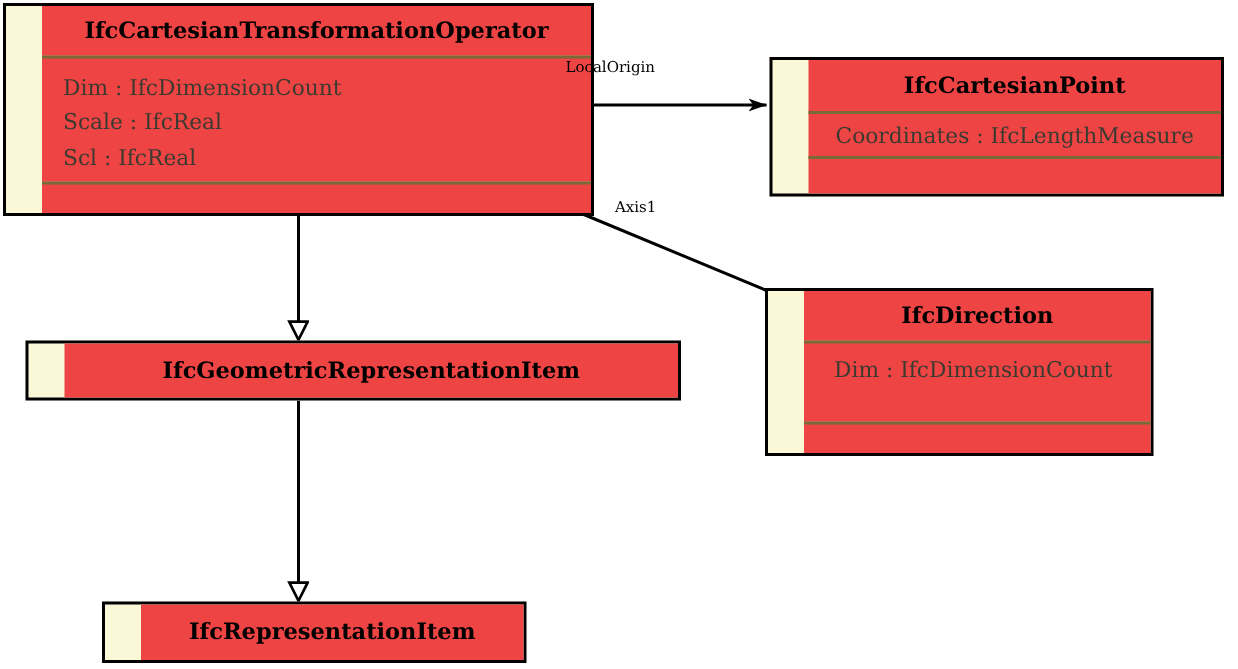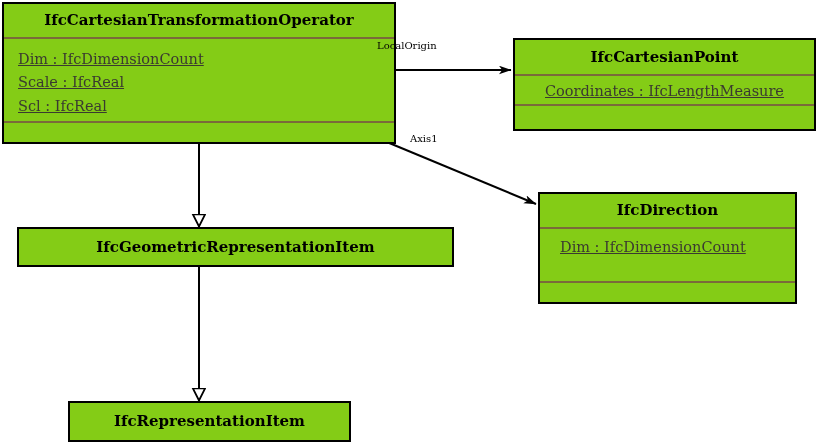--- a/index.html
+++ b/index.html
@@ -19,39 +19,39 @@
   .uml-class {
     position: absolute;
     box-sizing: border-box;
     background: #fbf8d8;
     border: 2px solid #000000;
     display: flex;
     flex-direction: column;
   }
   .compartment {
     box-sizing: border-box;
-    background: #84cc16;
+    background: #ef4444;
+    margin-left: 24px;
   }
   .comp-divider {
     border-top: 2px solid #7a6a3a;
   }
   .class-name {
     font-weight: bold;
     text-align: center;
     font-size: 15px;
     color: #000000;
     line-height: 1.1;
     white-space: nowrap;
   }
   .attr-list {
     font-size: 14.5px;
     color: #3a3a30;
     line-height: 1.62;
     white-space: nowrap;
-    text-decoration: underline;
   }
   .attr-row {
     white-space: nowrap;
   }
   .empty-comp {
     
   }
 
   
   #edges {
@@ -116,29 +116,29 @@
         <div class="attr-row">Scl : IfcReal</div>
       </div>
     </div>
     <div class="compartment comp-divider empty-comp" style="flex:1;"></div>
   </div>
 
   <div class="uml-class" style="left:513px; top:38px; width:303px; height:93px;">
     <div class="compartment" style="height:34px; display:flex; align-items:center; justify-content:center;">
       <div class="class-name">IfcCartesianPoint</div>
     </div>
-    <div class="compartment comp-divider" style="height:30px; padding:4px 0 0 30px;">
+    <div class="compartment comp-divider" style="height:30px; padding:4px 0 0 18px;">
       <div class="attr-list">
         <div class="attr-row">Coordinates : IfcLengthMeasure</div>
       </div>
     </div>
     <div class="compartment comp-divider empty-comp" style="flex:1;"></div>
   </div>
 
-  <div class="uml-class" style="left:538px; top:192px; width:259px; height:112px;">
+  <div class="uml-class" style="left:510px; top:192px; width:259px; height:112px;">
     <div class="compartment" style="height:33px; display:flex; align-items:center; justify-content:center;">
       <div class="class-name">IfcDirection</div>
     </div>
     <div class="compartment comp-divider" style="height:54px; padding:7px 0 0 20px;">
       <div class="attr-list">
         <div class="attr-row">Dim : IfcDimensionCount</div>
       </div>
     </div>
     <div class="compartment comp-divider empty-comp" style="flex:1;"></div>
   </div>

